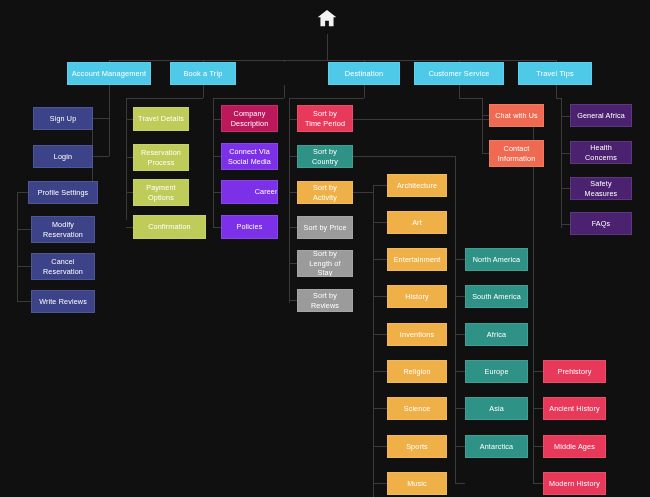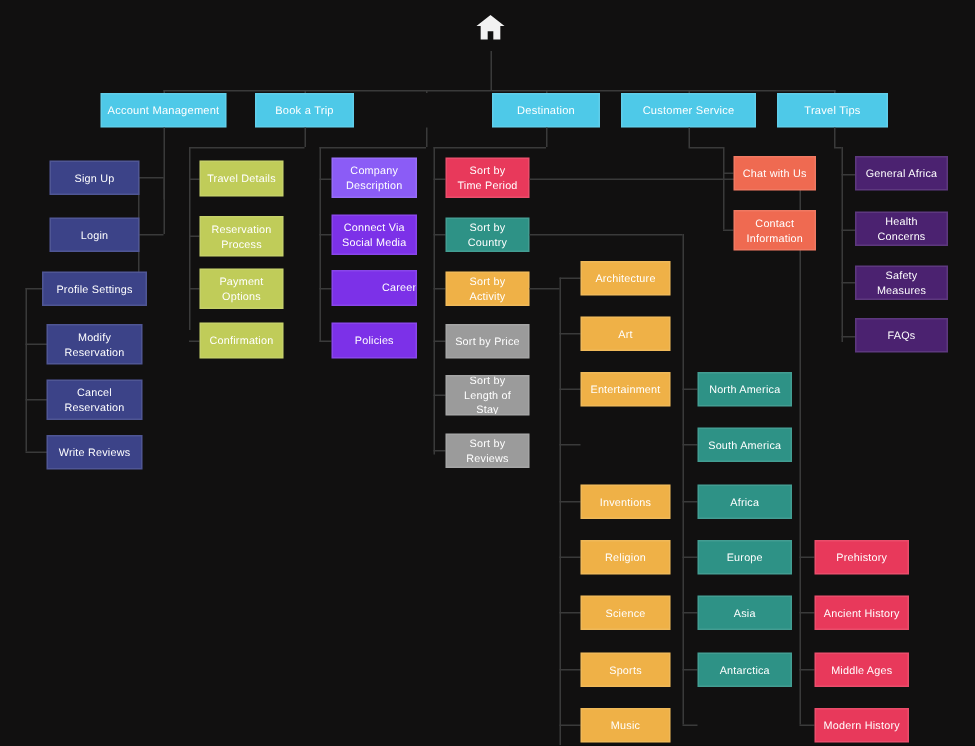--- a/index.html
+++ b/index.html
@@ -135,33 +135,33 @@
     <span>Travel Details</span>
     </div>
   <div class="node" style="left:133px;top:144px;width:56px;height:27px;background:#c0cc59;">
     <span>Reservation
 Process</span>
     </div>
   <div class="node" style="left:133px;top:179px;width:56px;height:27px;background:#c0cc59;">
     <span>Payment
 Options</span>
     </div>
-  <div class="node" style="left:133px;top:215px;width:56px;height:24px;background:#c0cc59;">
+  <div class="node" style="left:133px;top:215px;width:73px;height:24px;background:#c0cc59;">
     <span>Confirmation</span>
     </div>
 
   <div class="line v" style="left:284px;top:85px;height:13px;"></div>
   <div class="line h" style="left:213px;top:98px;width:71px;"></div>
   <div class="line v" style="left:213px;top:98px;height:130px;"></div>
   <div class="line h" style="left:213px;top:119px;width:8px;"></div>
   <div class="line h" style="left:213px;top:156px;width:8px;"></div>
   <div class="line h" style="left:213px;top:192px;width:8px;"></div>
   <div class="line h" style="left:213px;top:227px;width:8px;"></div>
 
-  <div class="node" style="left:221px;top:105px;width:57px;height:27px;background:#8b5cf6;">
+  <div class="node" style="left:221px;top:105px;width:57px;height:27px;background:#be185d;">
     <span>Company
 Description</span>
     </div>
   <div class="node" style="left:221px;top:143px;width:57px;height:27px;background:#7c31e8;">
     <span>Connect Via
 Social Media</span>
     </div>
   <div class="node" style="left:221px;top:180px;width:57px;height:24px;background:#7c31e8;padding-left:40px;">
     <span>Careers</span>
     </div>
@@ -214,20 +214,23 @@
 
   <div class="node" style="left:387px;top:174px;width:60px;height:23px;background:#efb147;">
     <span>Architecture</span>
     </div>
   <div class="node" style="left:387px;top:211px;width:60px;height:23px;background:#efb147;">
     <span>Art</span>
     </div>
   <div class="node" style="left:387px;top:248px;width:60px;height:23px;background:#efb147;">
     <span>Entertainment</span>
     </div>
+  <div class="node" style="left:387px;top:285px;width:60px;height:23px;background:#efb147;">
+    <span>History</span>
+    </div>
   <div class="node" style="left:387px;top:323px;width:60px;height:23px;background:#efb147;">
     <span>Inventions</span>
     </div>
   <div class="node" style="left:387px;top:360px;width:60px;height:23px;background:#efb147;">
     <span>Religion</span>
     </div>
   <div class="node" style="left:387px;top:397px;width:60px;height:23px;background:#efb147;">
     <span>Science</span>
     </div>
   <div class="node" style="left:387px;top:435px;width:60px;height:23px;background:#efb147;">

